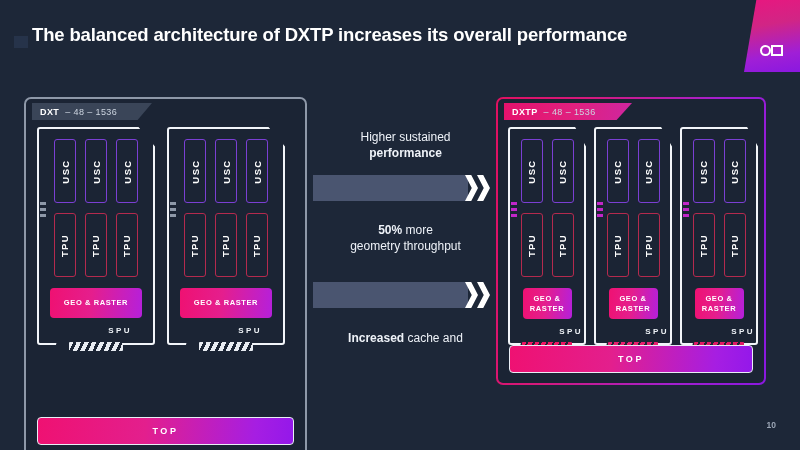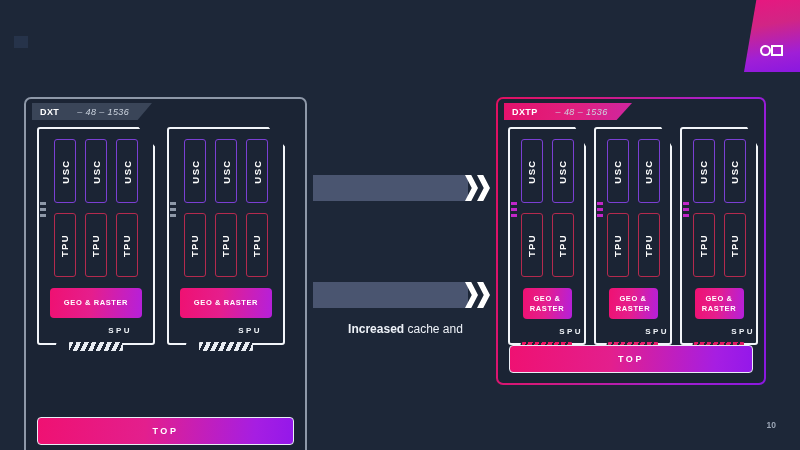--- a/index.html
+++ b/index.html
@@ -74,21 +74,21 @@
     clip-path: polygon(0 0, 100% 0, 88% 100%, 0 100%);
   }
   .panel-tab.gray { width: 120px; background: #3a4558; }
   .panel-tab.pink {
     width: 128px;
     background: linear-gradient(95deg, #e5126c 0%, #e0207f 55%, #cf26a0 100%);
     font-weight: bold;
     text-align: center;
   }
   .panel-tab .tab-strong { font-weight: bold; color: #ffffff; }
-  .panel-tab .tab-rest { font-weight: normal; color: #cdd5e0; margin-left: 18px; font-style: italic; }
+  .panel-tab .tab-rest { font-weight: normal; color: #cdd5e0; margin-left: 6px; }
 
   
   .spu-row { position: absolute; display: flex; }
   .panel-left .spu-row  { left: 11px; top: 28px; gap: 12px; }
   .panel-right .spu-row { left: 10px; top: 28px; gap: 8px; }
 
   .spu {
     position: relative;
     display: flex; flex-direction: column; align-items: center;
   }
@@ -189,21 +189,21 @@
   .center { position: absolute; left: 313px; top: 97px; width: 185px; height: 288px; }
 
   .callout {
     position: absolute; left: 0; width: 185px;
     text-align: center; color: #eef2f8;
     font-size: 12px; line-height: 1.35;
   }
   .callout b { font-weight: bold; }
   .c1 { top: 32px; }
   .c2 { top: 125px; }
-  .c3 { top: 224px; }
+  .c3 { top: 233px; }
 
   .arrow { position: absolute; left: 0; height: 26px; width: 185px; }
   .arrow .shaft {
     position: absolute; left: 0; top: 0;
     width: 155px; height: 26px; background: #4a5570;
   }
   .arrow .chev {
     position: absolute; top: 0; height: 26px; width: 13px;
     background: #ffffff;
     clip-path: polygon(0 0, 48% 0, 100% 50%, 48% 100%, 0 100%, 52% 50%);
@@ -225,20 +225,21 @@
 <div id="slide">
 
   <div class="corner-flag"></div>
   <div class="corner-logo">
     <div class="logo-circ"></div>
     <div class="logo-sq"></div>
   </div>
 
   <div class="title-bar">
     <div class="title-tick"></div>
+    <div class="title-text">The balanced architecture of DXTP increases its overall performance</div>
   </div>
 
   <div class="panel panel-left">
     <div class="panel-tab gray">
       <span class="tab-strong">DXT</span>
       <span class="tab-rest">– 48 – 1536</span>
     </div>
 
     <div class="spu-row">
 
@@ -312,27 +313,35 @@
         <div class="hatch"></div>
       </div>
 
     </div>
 
     <div class="top-bar">TOP</div>
   </div>
 
   <div class="center">
 
+    <div class="callout c1">
+      <span>Higher sustained</span><br>
+      <b>performance</b>
+    </div>
 
     <div class="arrow a1">
       <div class="shaft"></div>
       <div class="chev a"></div>
       <div class="chev b"></div>
     </div>
 
+    <div class="callout c2">
+      <b>50%</b><span> more</span><br>
+      <span>geometry throughput</span>
+    </div>
 
     <div class="arrow a2">
       <div class="shaft"></div>
       <div class="chev a"></div>
       <div class="chev b"></div>
     </div>
 
     <div class="callout c3">
       <b>Increased</b><span> cache and</span><br>
     </div>

